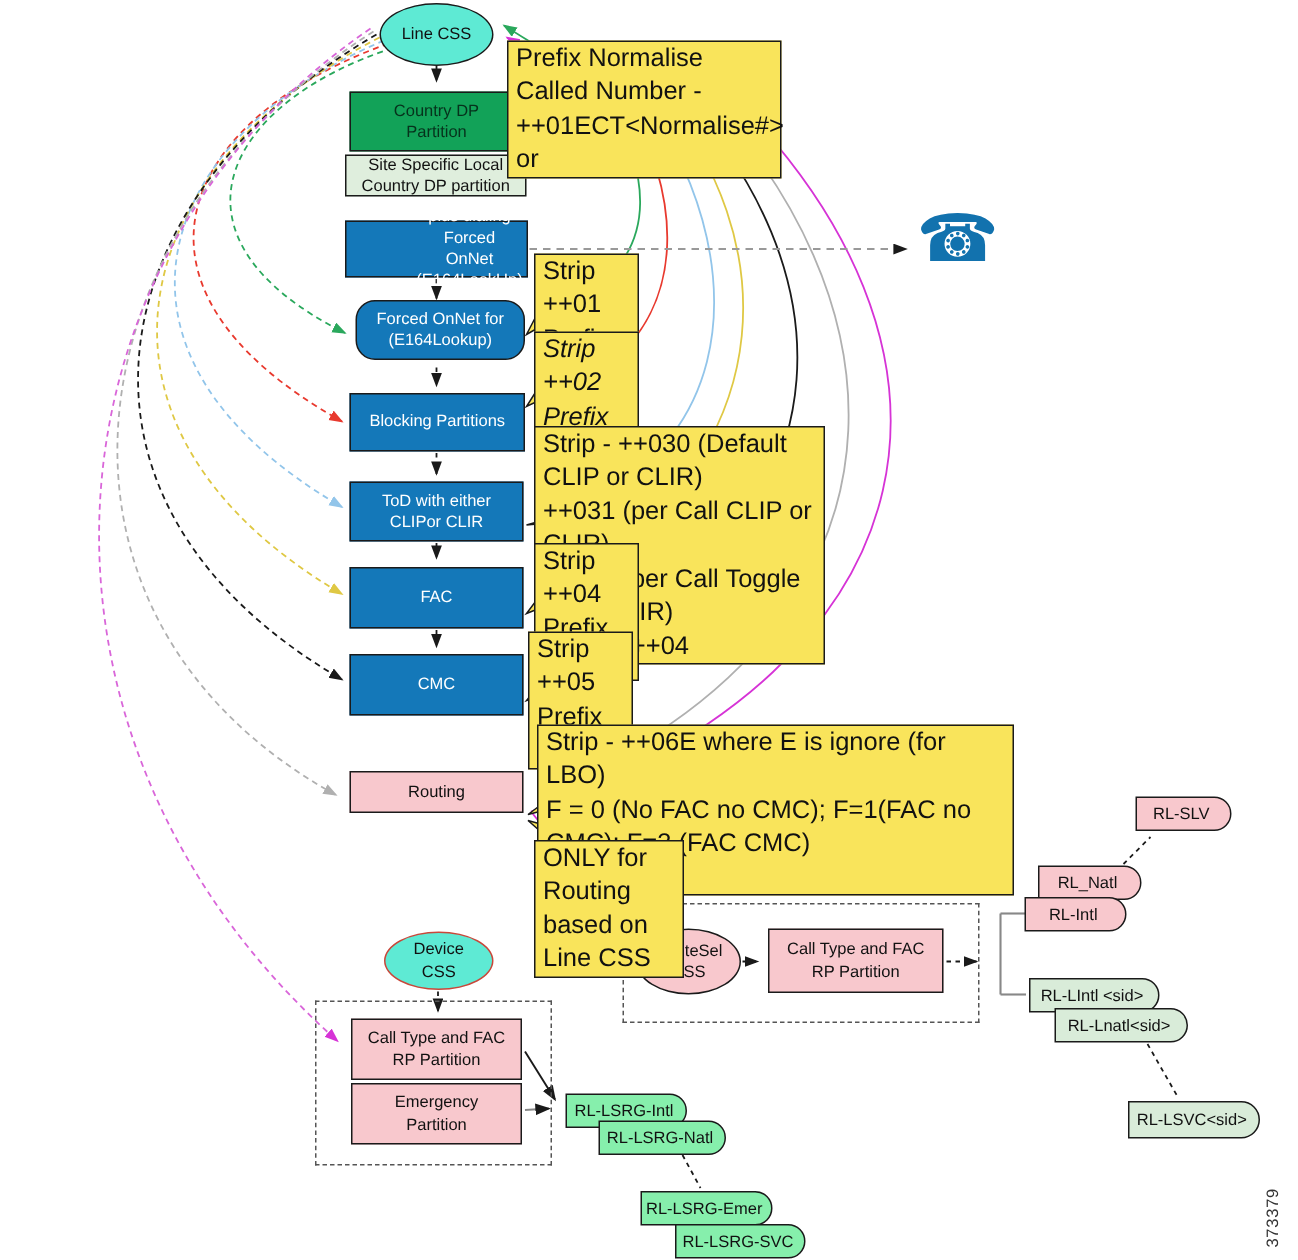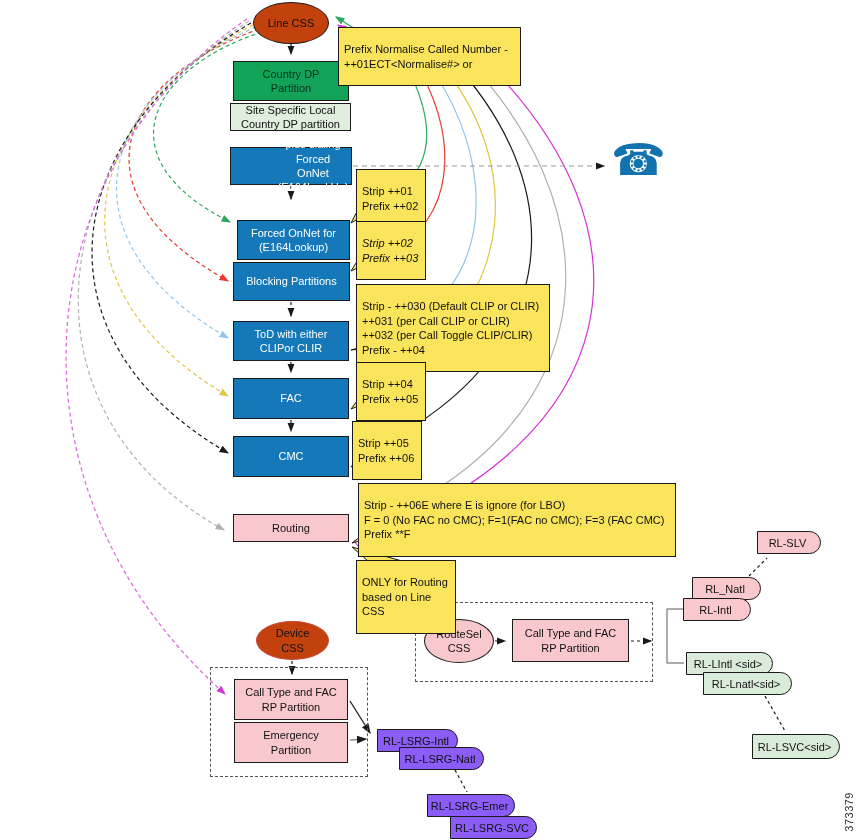--- a/index.html
+++ b/index.html
@@ -6,31 +6,31 @@
   #canvas{position:relative;width:865px;height:840px;background:#fff;
           font-family:"Liberation Sans",sans-serif;overflow:hidden;}
   svg.layer{position:absolute;left:0;top:0;width:865px;height:840px;}
   .node{position:absolute;display:flex;align-items:center;justify-content:center;
         text-align:center;font-size:11px;line-height:1.3;white-space:pre-line;
         border:1px solid #1a1a1a;box-sizing:border-box;color:#111;z-index:3;}
   .blue{background:#1478b9;color:#fff;}
   .green{background:#12a258;color:#06321c;}
   .lgreen{background:#dfeedd;}
   .pink{background:#f8c8cd;}
-  .ellipse{border-radius:50%;background:#c2410c;}
+  .ellipse{border-radius:50%;background:#5eead4;}
   .red-outline{border:1.6px solid #c9473a;}
   .callout{position:absolute;background:#f9e45b;border:1px solid #1a1a1a;
-           font-size:11px;line-height:1.32;padding:14px 5px;white-space:pre-line;
+           font-size:17px;line-height:1.32;padding:0 5px;white-space:pre-line;
            text-align:left;box-sizing:border-box;color:#111;z-index:4;}
   .rl{position:absolute;border:1px solid #1a1a1a;border-radius:0 13px 13px 0;
       font-size:11px;display:flex;align-items:center;justify-content:center;
       box-sizing:border-box;white-space:nowrap;color:#111;z-index:3;padding:0 8px 0 5px;}
   .rl.pinkrl{background:#f8c8cd;}
   .rl.greenrl{background:#d9ecd9;}
-  .rl.yellowrl{background:#8b5cf6;}
+  .rl.yellowrl{background:#86efac;}
   .dashed-rect{position:absolute;border:1px dashed #555;box-sizing:border-box;z-index:1;}
   .phone{position:absolute;font-size:44px;color:#1272ae;z-index:3;line-height:1;}
   .fignum{position:absolute;font-size:11px;color:#333;writing-mode:vertical-rl;
           transform:rotate(180deg);z-index:3;letter-spacing:0.5px;}
 </style>
 </head>
 <body>
 
 <div id="canvas">
 
@@ -125,21 +125,21 @@
   <div class="dashed-rect" style="left:210px;top:667px;width:158px;height:110px;"></div>
   <div class="dashed-rect" style="left:415px;top:602px;width:238px;height:80px;"></div>
 
   <div class="node ellipse" style="left:253px;top:2px;width:76px;height:42px;">Line CSS</div>
   <div class="node green" style="left:233px;top:61px;width:116px;height:40px;">Country DP
 Partition</div>
   <div class="node lgreen" style="left:230px;top:103px;width:121px;height:28px;">Site Specific Local
 Country DP partition</div>
   <div class="node blue" style="left:230px;top:147px;width:122px;height:38px;padding-left:44px;">plus dialing Forced
 OnNet (E164LookUp)</div>
-  <div class="node blue" style="left:237px;top:220px;width:113px;height:40px;">Forced OnNet for
+  <div class="node blue" style="left:237px;top:200px;width:113px;height:40px;border-radius:13px;">Forced OnNet for
 (E164Lookup)</div>
   <div class="node blue" style="left:233px;top:321px;width:116px;height:40px;">ToD with either
 CLIPor CLIR</div>
   <div class="node blue" style="left:233px;top:262px;width:117px;height:39px;">Blocking Partitions</div>
   <div class="node blue" style="left:233px;top:378px;width:116px;height:41px;">FAC</div>
   <div class="node blue" style="left:233px;top:436px;width:116px;height:41px;">CMC</div>
   <div class="node pink" style="left:233px;top:514px;width:116px;height:28px;">Routing</div>
 
   <div class="node ellipse red-outline" style="left:256px;top:621px;width:73px;height:39px;">Device
 CSS</div>

